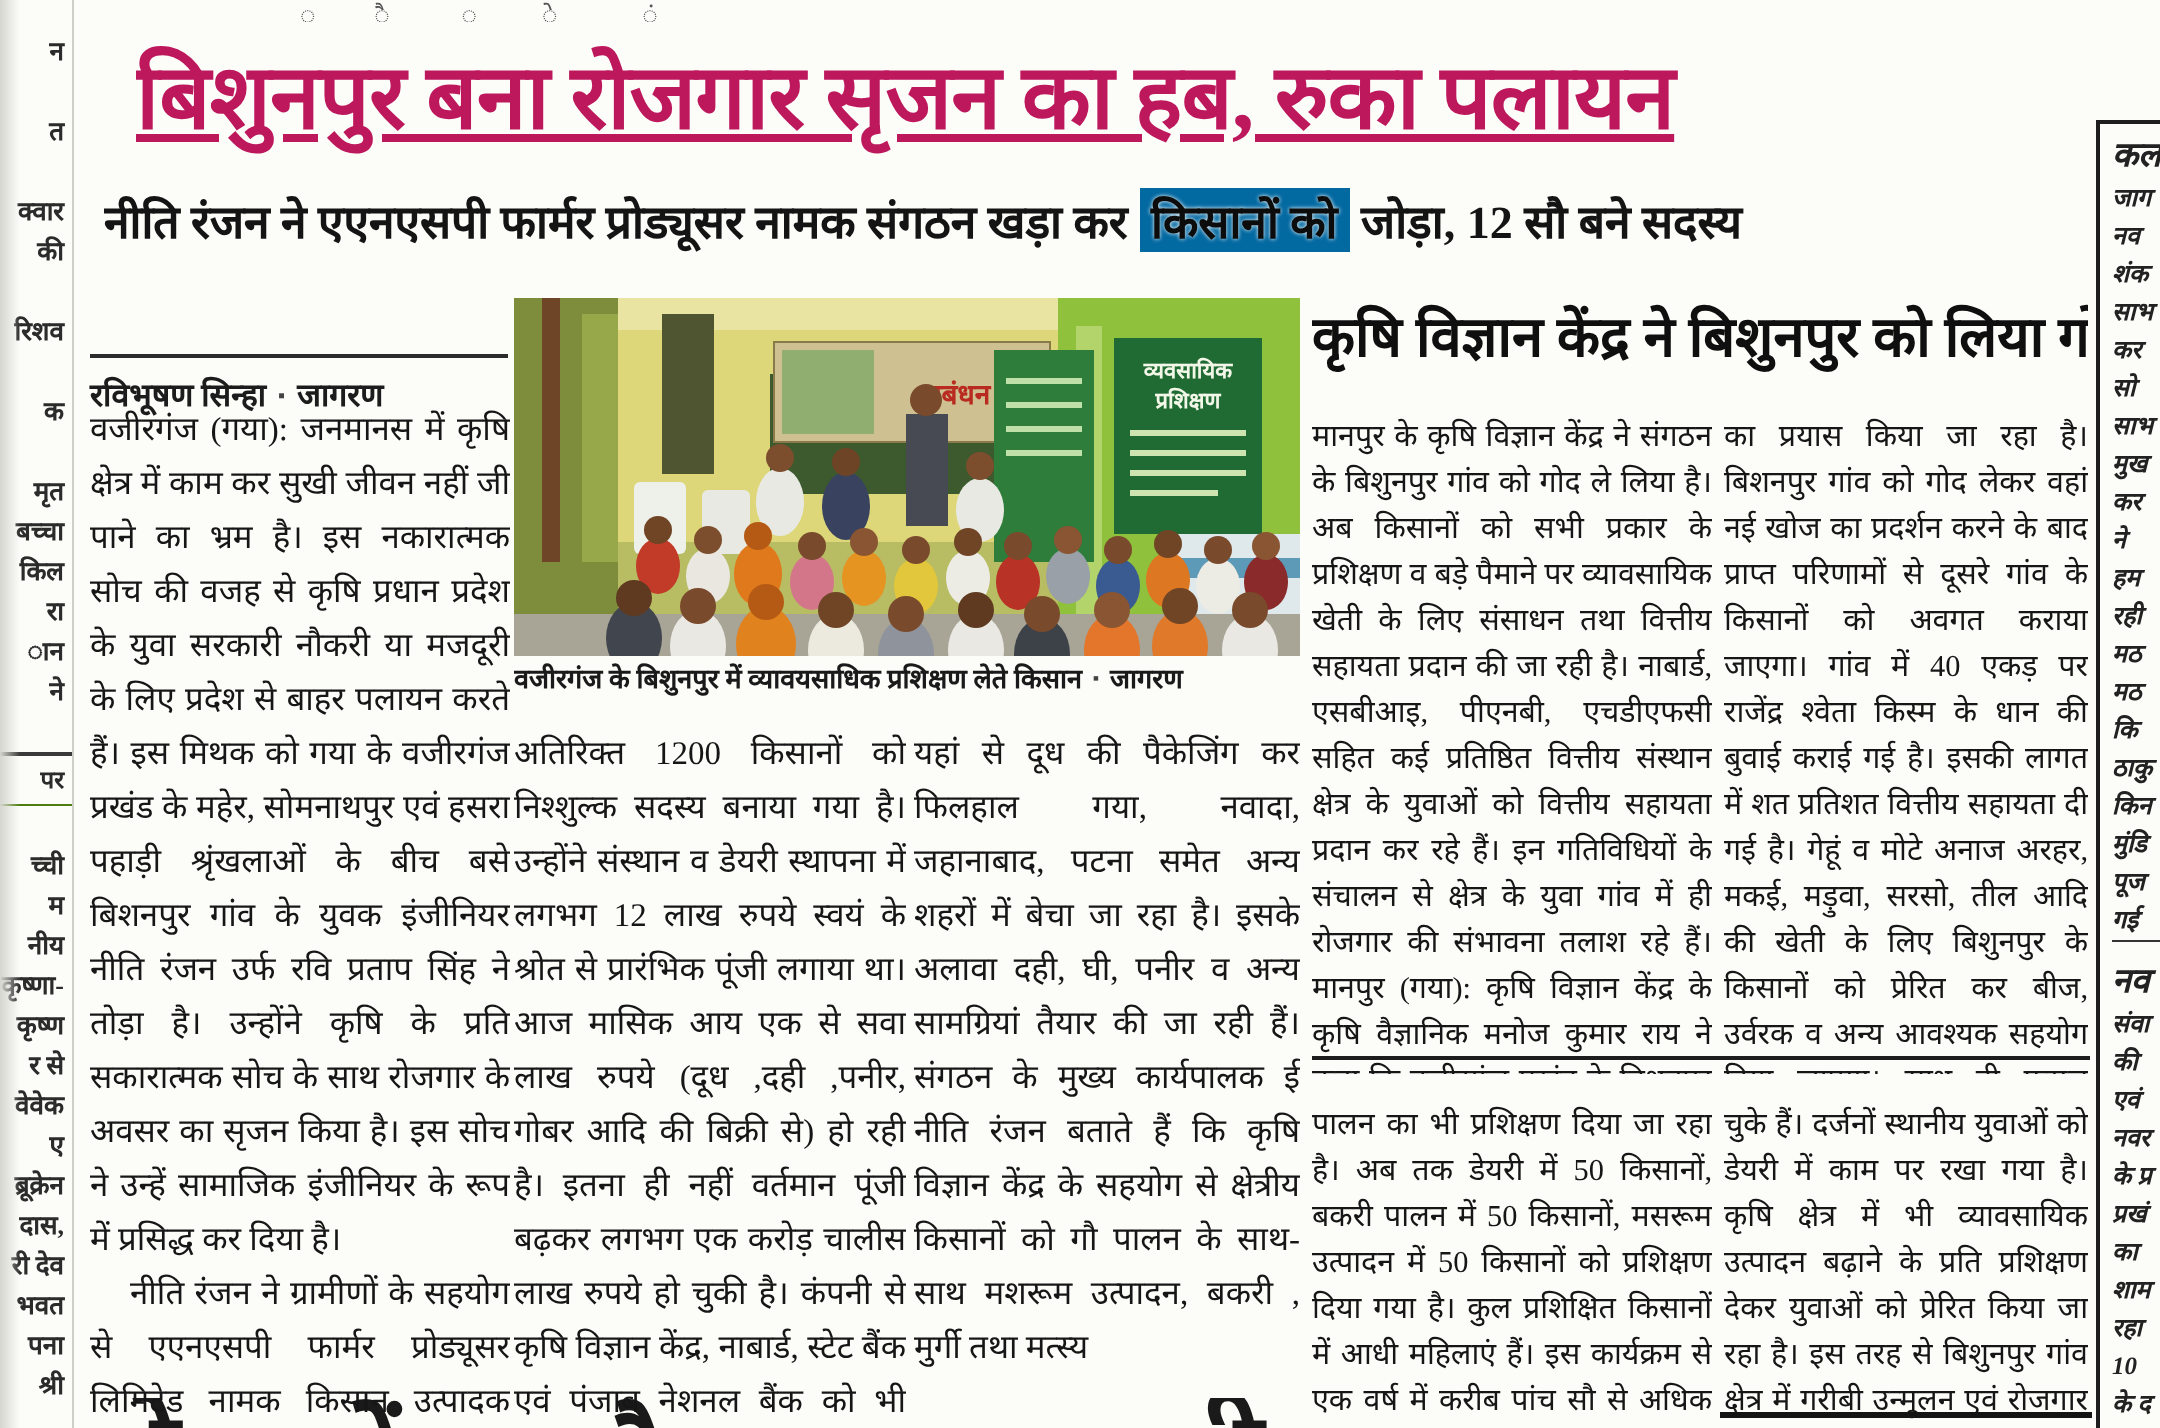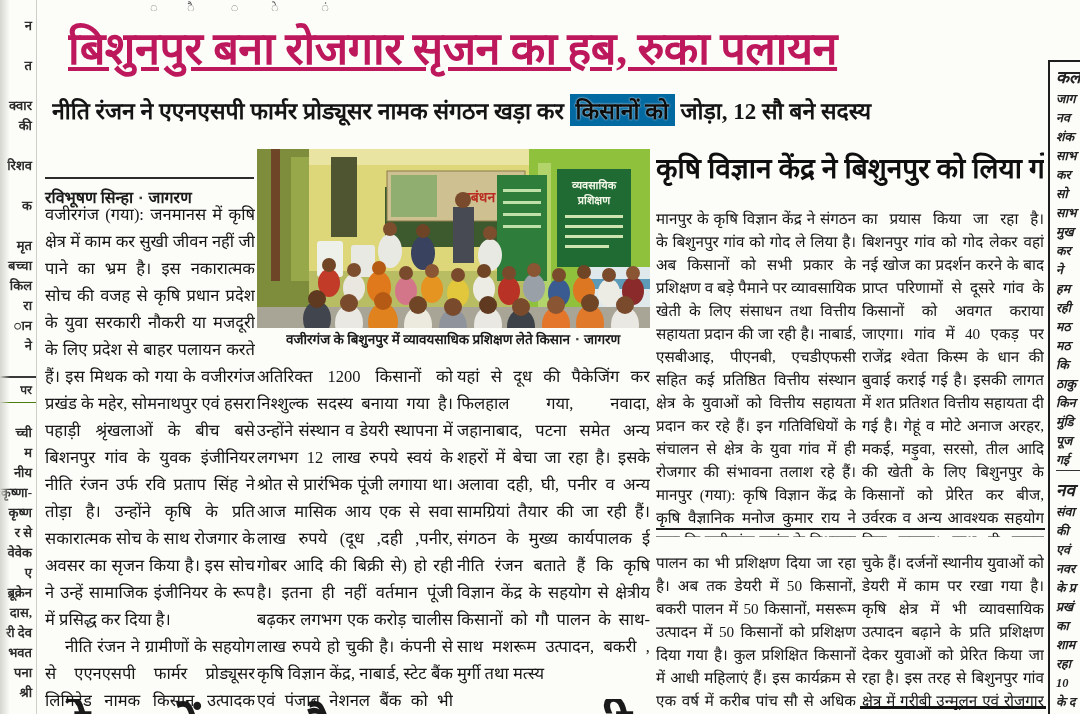--- a/index.html
+++ b/index.html
@@ -45,21 +45,21 @@
   .body-col{position:absolute;text-align:justify;overflow:hidden;margin-top:11px;}
   .body-col p{margin:0;}
   .body-col p + p{text-indent:20px;}
   .col-a{left:45px;top:190px;width:210px;height:516px;font-size:16.5px;line-height:27px;}
   .col-b{left:257px;top:352px;width:196px;height:356px;font-size:16.5px;line-height:27px;}
   .col-c{left:457px;top:352px;width:193px;height:356px;font-size:16.5px;line-height:27px;}
 
   
   .photo{position:absolute;left:257px;top:149px;width:393px;height:179px;overflow:hidden;background:#b8bc62;}
   .photo svg{display:block;}
-  .caption{position:absolute;left:257px;top:330px;width:393px;font-size:13.5px;font-weight:bold;color:#1a1a1a;white-space:nowrap;overflow:hidden;margin-left:29px;}
+  .caption{position:absolute;left:257px;top:330px;width:393px;font-size:13.5px;font-weight:bold;color:#1a1a1a;white-space:nowrap;overflow:hidden;}
   .caption .sep{font-size:9px;vertical-align:2px;color:#444;padding:0 2px;}
 
   
   .sub-headline{position:absolute;left:656px;top:148px;width:388px;height:42px;
     font-size:28px;font-weight:bold;color:#0f0f0f;white-space:nowrap;overflow:hidden;}
   .col-d{left:656px;top:196px;width:200px;height:330px;font-size:15.2px;line-height:23px;}
   .col-e{left:862px;top:196px;width:182px;height:330px;font-size:15.2px;line-height:23px;}
   .mid-rule{position:absolute;left:656px;top:528px;width:389px;height:2px;background:#1d1d1d;}
   .col-f{left:656px;top:540px;width:200px;height:166px;font-size:15.2px;line-height:23px;}
   .col-g{left:862px;top:540px;width:182px;height:166px;font-size:15.2px;line-height:23px;}

